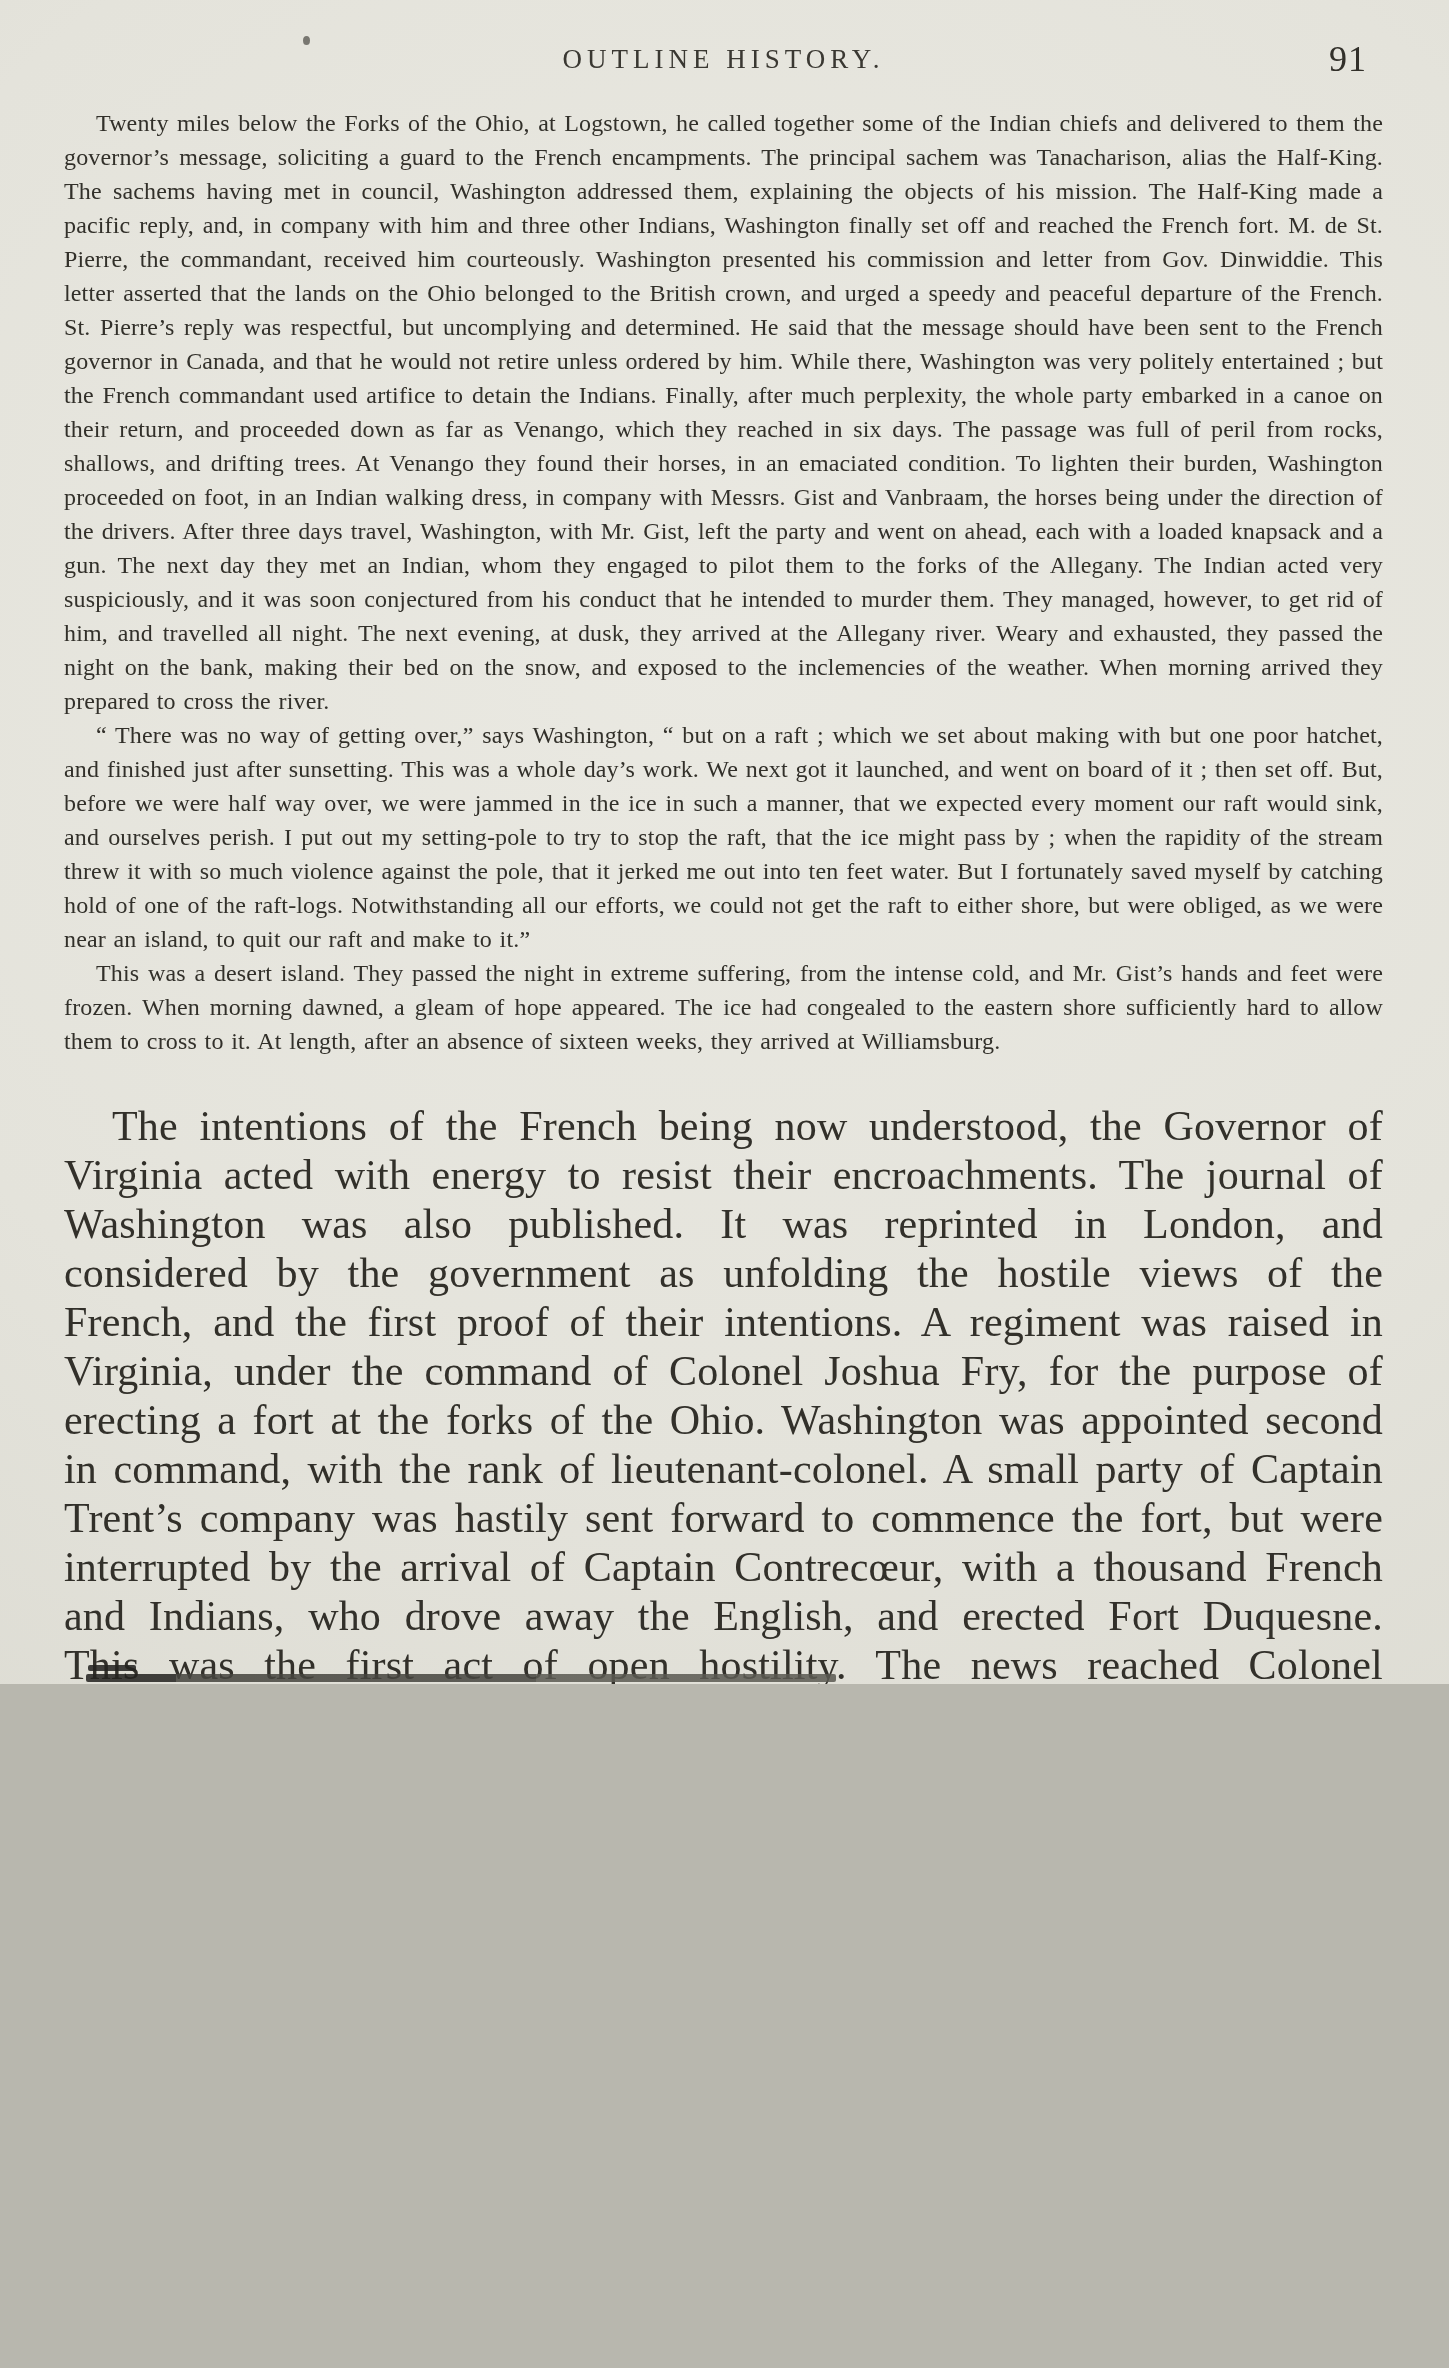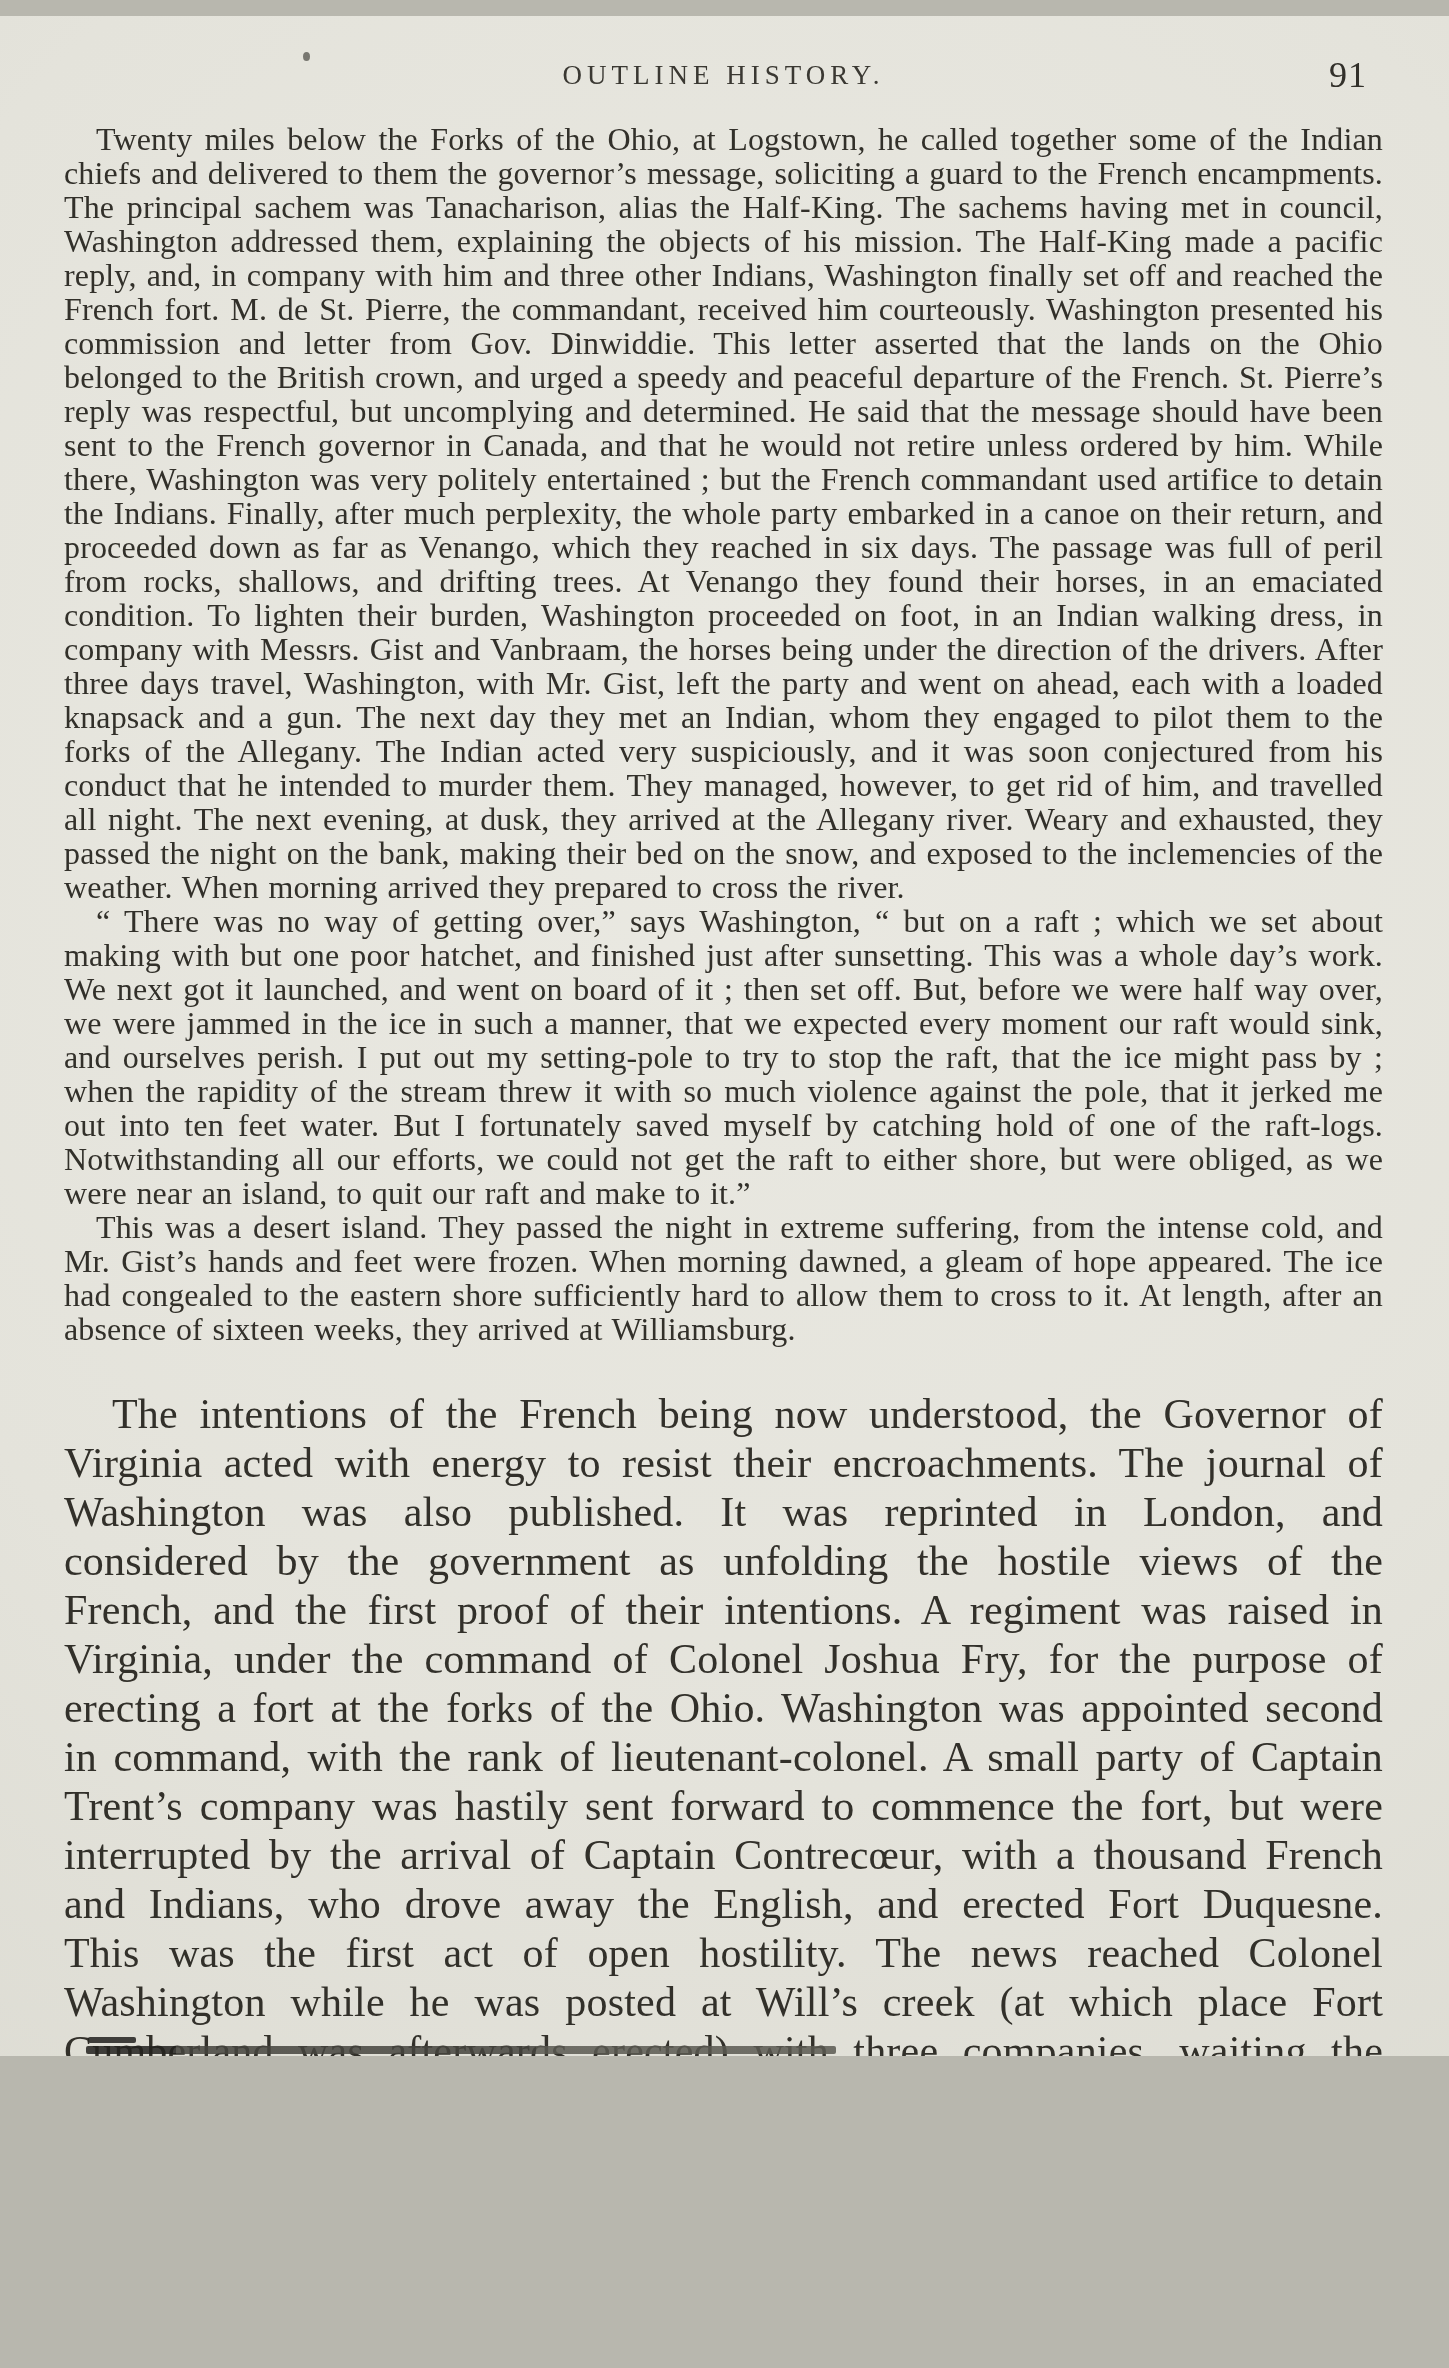--- a/index.html
+++ b/index.html
@@ -1,23 +1,23 @@
 <!DOCTYPE html>
 <html><head>
 <meta charset="utf-8">
 <style>
   html, body { margin: 0; padding: 0; background: #b8b7ae; }
 
   .page {
     position: relative;
     width: 1449px;
-    height: 2040px;
+    height: 1684px;
     box-sizing: border-box;
     padding: 44px 66px 0 64px;
-    margin: 16px auto;
+    margin: 0 auto;
     background: radial-gradient(120% 90% at 50% 38%, #eae9e2 0%, #e4e3db 55%, #dad9d0 100%);
     color: #32302a;
     font-family: "Liberation Serif", "DejaVu Serif", serif;
     overflow: hidden;
   }
 
   
   .running-head {
     position: relative;
     height: 46px;
@@ -33,21 +33,21 @@
     right: 16px;
     top: -6px;
     font-size: 36px;
     letter-spacing: 1px;
     color: #32302a;
   }
 
   
   .small-text {
     margin-top: 16px;
-    font-size: 32px;
+    font-size: 24px;
     line-height: 34px;
     text-align: justify;
     letter-spacing: 0.15px;
     word-spacing: 1.5px;
   }
   .small-text p { margin: 0; text-indent: 32px; }
 
   
   .large-text {
     margin-top: 44px;

